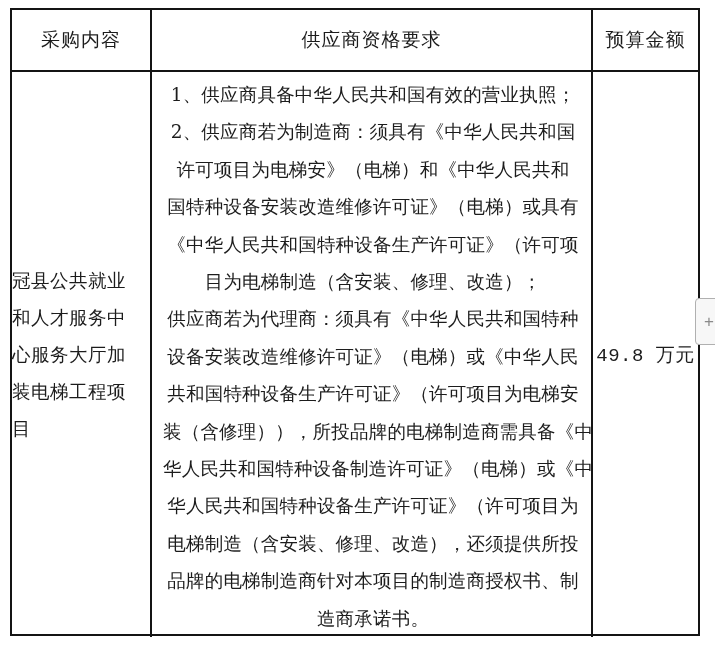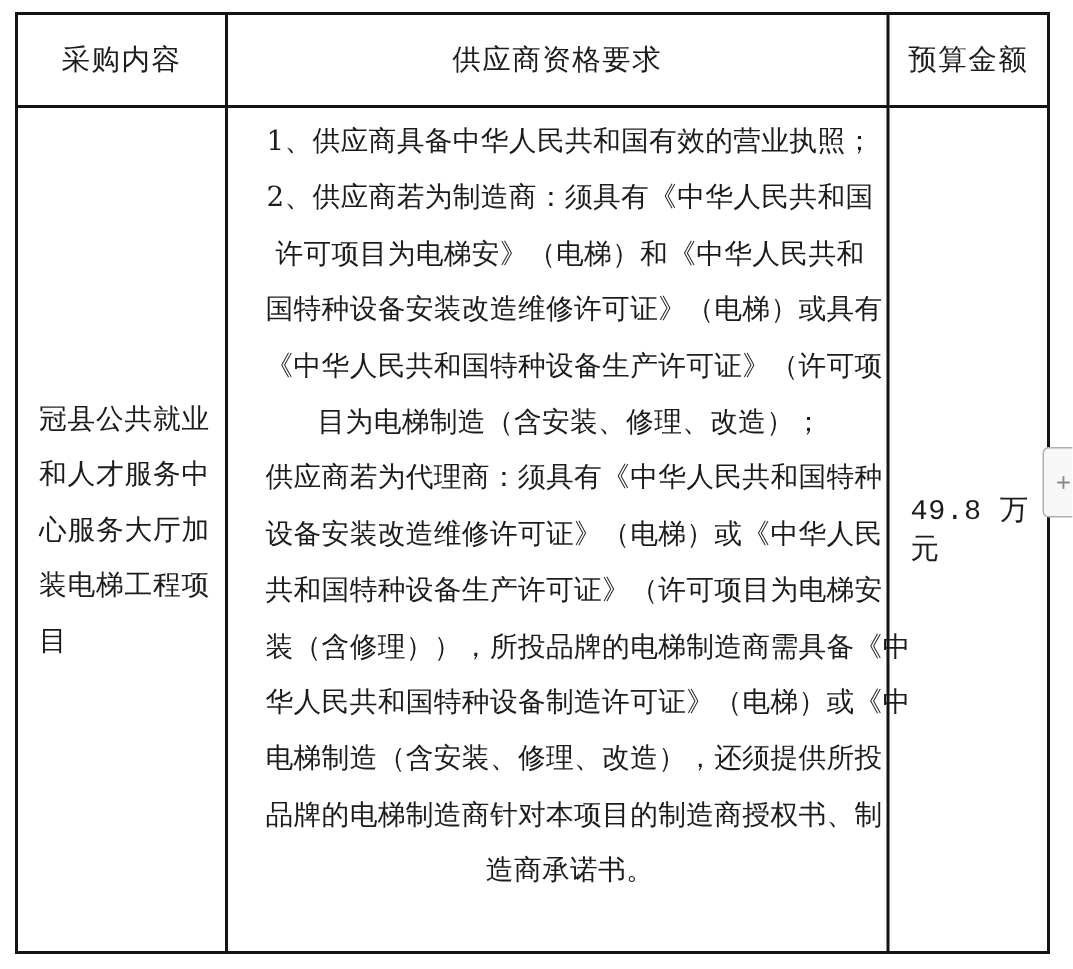--- a/index.html
+++ b/index.html
@@ -21,21 +21,21 @@
     grid-template-rows:62px 1fr;
     background:#ffffff;
   }
   .cell{box-sizing:border-box;}
   .col-divider{border-right:2px solid #141414;text-align:center;}
   .header-cell{
     border-bottom:2px solid #141414;
     display:flex;align-items:center;justify-content:center;
     font-size:19px;letter-spacing:1px;
   }
-  .content-cell{display:flex;margin-left:14px;}
+  .content-cell{display:flex;}
   .procurement-cell{
     flex-direction:column;align-items:flex-start;justify-content:center;
     font-size:18.5px;line-height:37px;letter-spacing:0.5px;
     text-align:center;
   }
   .qual-cell{
     flex-direction:column;justify-content:flex-start;
     padding:4px 8px 0 11px;
     font-size:18.5px;line-height:37.4px;
   }
@@ -82,20 +82,21 @@
       <div class="qual-line">2、供应商若为制造商：须具有《中华人民共和国</div>
       <div class="qual-line">许可项目为电梯安》（电梯）和《中华人民共和</div>
       <div class="qual-line">国特种设备安装改造维修许可证》（电梯）或具有</div>
       <div class="qual-line">《中华人民共和国特种设备生产许可证》（许可项</div>
       <div class="qual-line">目为电梯制造（含安装、修理、改造）；</div>
       <div class="qual-line">供应商若为代理商：须具有《中华人民共和国特种</div>
       <div class="qual-line">设备安装改造维修许可证》（电梯）或《中华人民</div>
       <div class="qual-line">共和国特种设备生产许可证》（许可项目为电梯安</div>
       <div class="qual-line">装（含修理）），所投品牌的电梯制造商需具备《中</div>
       <div class="qual-line">华人民共和国特种设备制造许可证》（电梯）或《中</div>
+      <div class="qual-line">华人民共和国特种设备生产许可证》（许可项目为</div>
       <div class="qual-line">电梯制造（含安装、修理、改造），还须提供所投</div>
       <div class="qual-line">品牌的电梯制造商针对本项目的制造商授权书、制</div>
       <div class="qual-line">造商承诺书。</div>
     </div>
 
     <div class="cell content-cell budget-cell">
       <span>49.8 万元</span>
     </div>
 
   </div>

